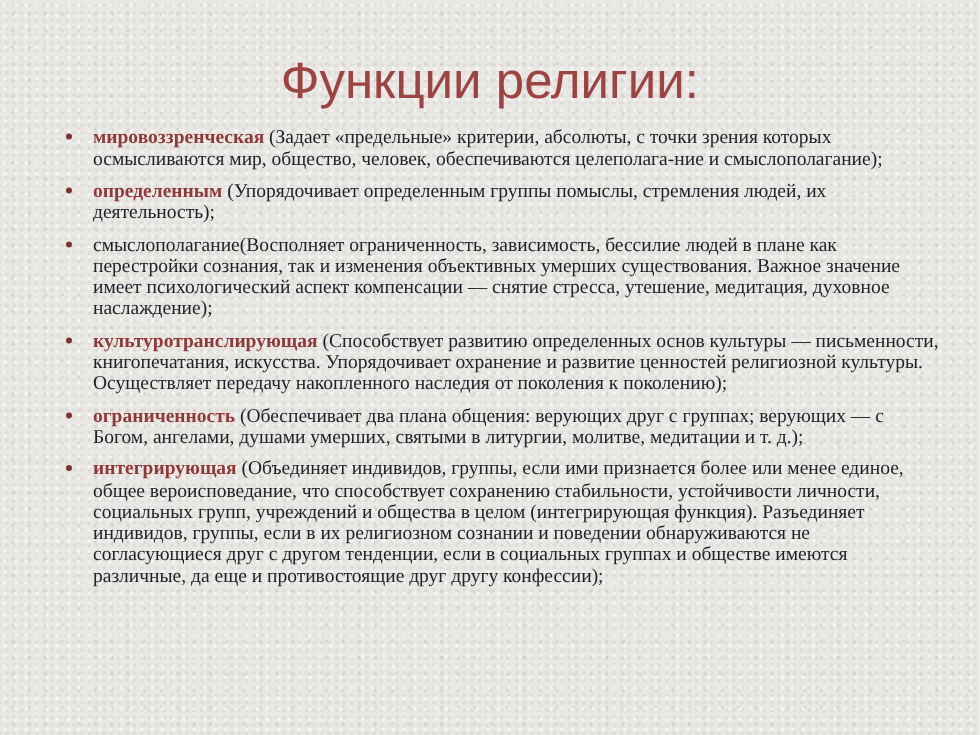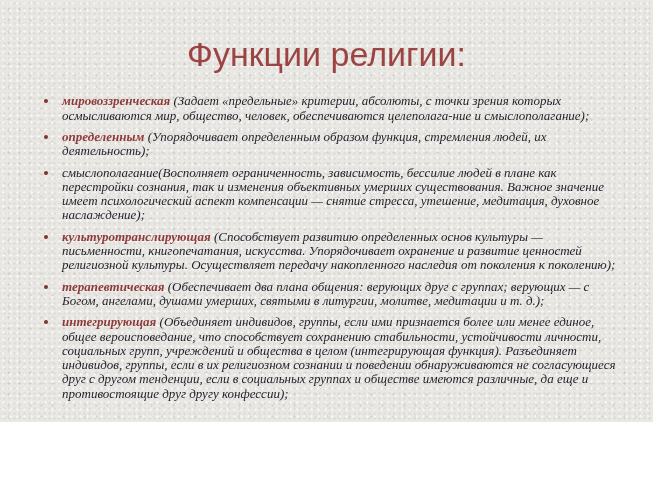--- a/index.html
+++ b/index.html
@@ -2,44 +2,43 @@
 <html><head>
 <meta charset="utf-8">
 <style>
   html, body { margin: 0; padding: 0; }
   body {
     width: 653px; height: 490px; overflow: hidden;
     font-family: "Liberation Serif", serif;
   }
   .slide {
     position: relative;
-    width: 653px; height: 422px;
+    width: 653px; height: 490px;
     box-sizing: border-box;
     background-color: #eae8e4;
     background-image:
       radial-gradient(rgba(255,255,255,0.6) 1px, transparent 1.4px),
       radial-gradient(rgba(176,172,164,0.28) 1px, transparent 1.4px),
       radial-gradient(rgba(205,202,196,0.35) 1px, transparent 1.6px);
     background-size: 7px 7px, 11px 11px, 5px 5px;
     background-position: 0 0, 3px 4px, 2px 1px;
     color: #1f1f29;
   }
   .title {
     padding-top: 36px;
     text-align: center;
     font-family: "Liberation Sans", sans-serif;
     font-size: 34px;
     line-height: 1.1;
     color: #9c4343;
     letter-spacing: 0px;
   }
   .list {
-    margin-top: 21px;
+    margin-top: 11px;
     padding: 0 26px 0 44px;
-    font-style: italic;
   }
   .item {
     display: flex;
     align-items: flex-start;
     margin-bottom: 7px;
     font-size: 13px;
     line-height: 1.1;
   }
   .marker-cell { flex: 0 0 18px; padding-top: 5px; }
   .dot {
@@ -65,42 +64,42 @@
       <span class="marker-cell">
           <span class="dot"></span>
         </span>
       <span class="content"><span class="term">мировоззренческая</span> <span class="desc">(Задает «предельные» критерии, абсолюты, с точки зрения которых осмысливаются мир, общество, человек, обеспечиваются целеполага-ние и смыслополагание);</span></span>
     </div>
 
     <div class="item">
       <span class="marker-cell">
           <span class="dot"></span>
         </span>
-      <span class="content"><span class="term">определенным</span> <span class="desc">(Упорядочивает определенным образом функция, стремления людей, их деятельность);</span></span>
+      <span class="content"><span class="term">определенным</span> <span class="desc">(Упорядочивает определенным группы помыслы, стремления людей, их деятельность);</span></span>
     </div>
 
     <div class="item">
       <span class="marker-cell">
           <span class="dot"></span>
         </span>
       <span class="content"><span class="term plain">смыслополагание</span><span class="desc">(Восполняет ограниченность, зависимость, бессилие людей в плане как перестройки сознания, так и изменения объективных умерших существования. Важное значение имеет психологический аспект компенсации — снятие стресса, утешение, медитация, духовное наслаждение);</span></span>
     </div>
 
     <div class="item">
       <span class="marker-cell">
           <span class="dot"></span>
         </span>
       <span class="content"><span class="term">культуротранслирующая</span> <span class="desc">(Способствует развитию определенных основ культуры — письменности, книгопечатания, искусства. Упорядочивает охранение и развитие ценностей религиозной культуры. Осуществляет передачу накопленного наследия от поколения к поколению);</span></span>
     </div>
 
     <div class="item">
       <span class="marker-cell">
           <span class="dot"></span>
         </span>
-      <span class="content"><span class="term">терапевтическая</span> <span class="desc">(Обеспечивает два плана общения: верующих друг с группах; верующих — с Богом, ангелами, душами умерших, святыми в литургии, молитве, медитации и т. д.);</span></span>
+      <span class="content"><span class="term">ограниченность</span> <span class="desc">(Обеспечивает два плана общения: верующих друг с группах; верующих — с Богом, ангелами, душами умерших, святыми в литургии, молитве, медитации и т. д.);</span></span>
     </div>
 
     <div class="item">
       <span class="marker-cell">
           <span class="dot"></span>
         </span>
       <span class="content"><span class="term">интегрирующая</span> <span class="desc">(Объединяет индивидов, группы, если ими признается более или менее единое, общее вероисповедание, что способствует сохранению стабильности, устойчивости личности, социальных групп, учреждений и общества в целом (интегрирующая функция). Разъединяет индивидов, группы, если в их религиозном сознании и поведении обнаруживаются не согласующиеся друг с другом тенденции, если в социальных группах и обществе имеются различные, да еще и противостоящие друг другу конфессии);</span></span>
     </div>
 
 

